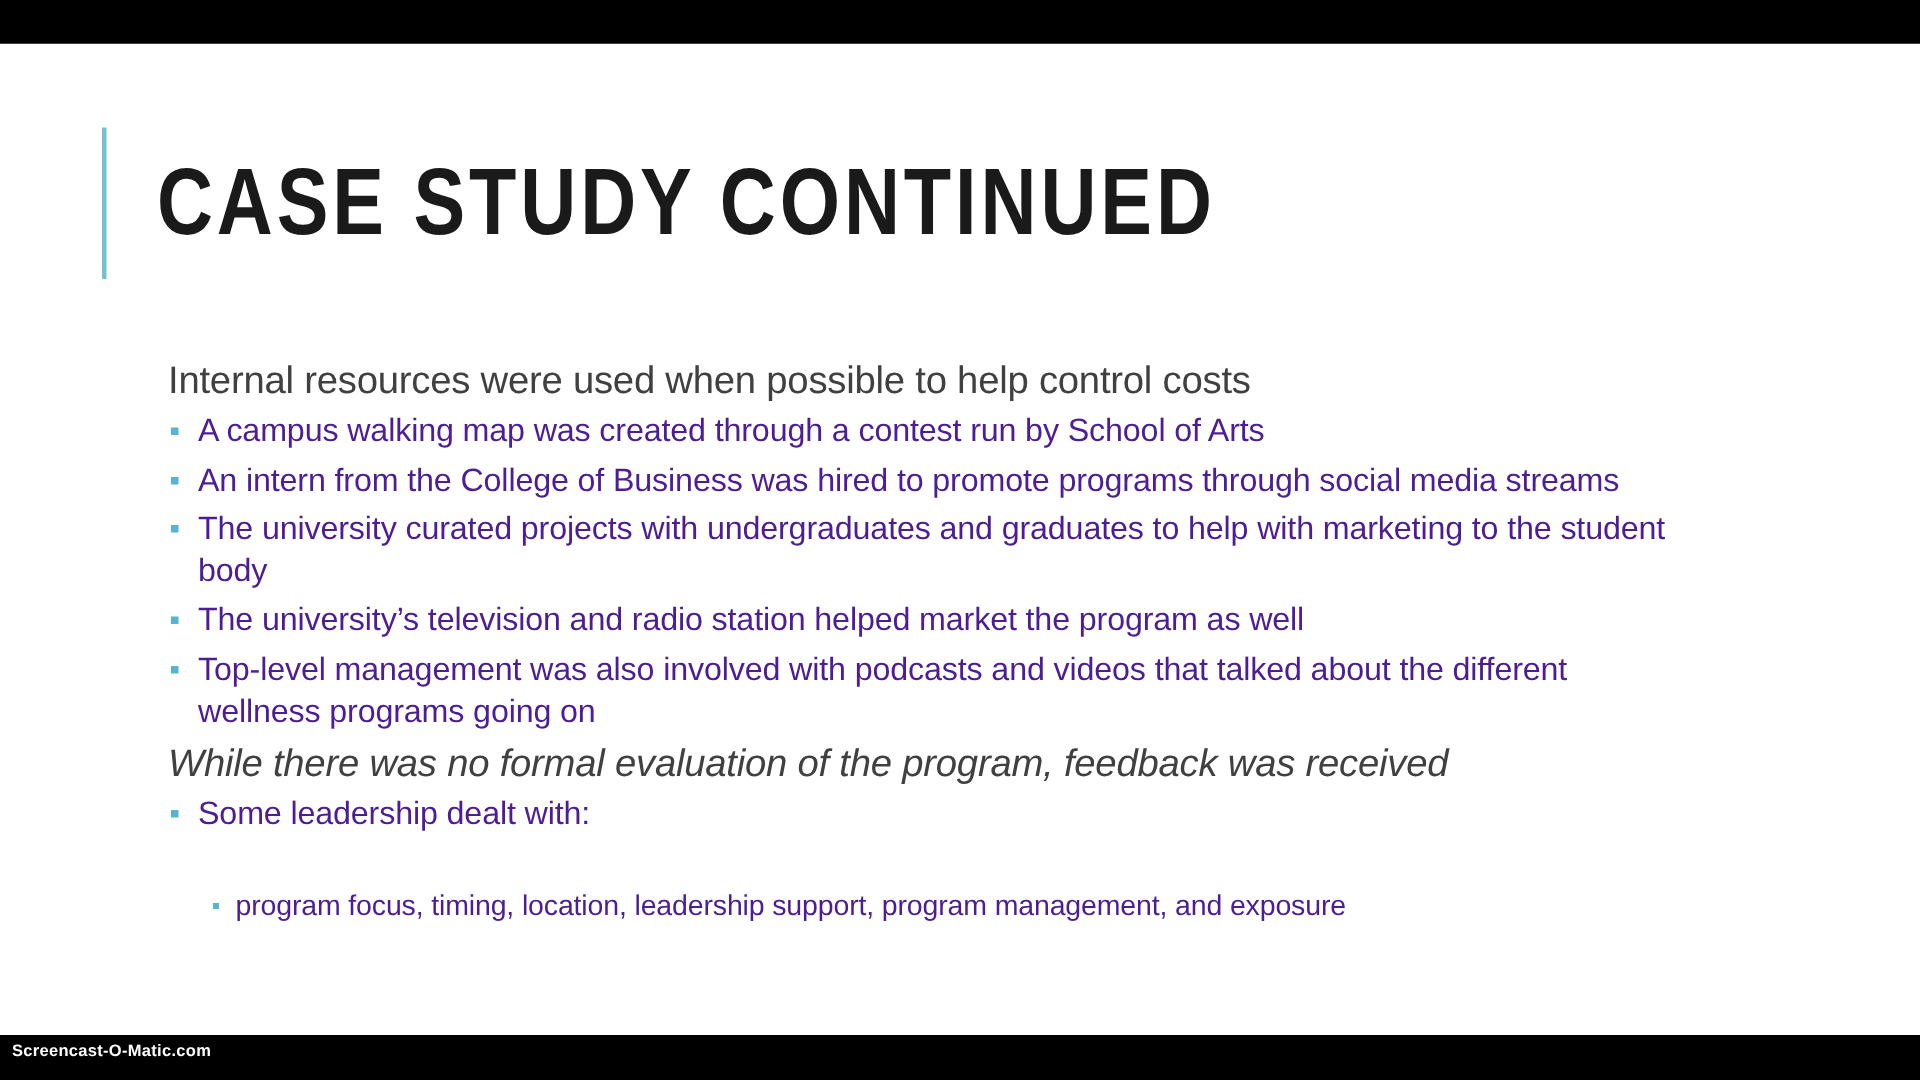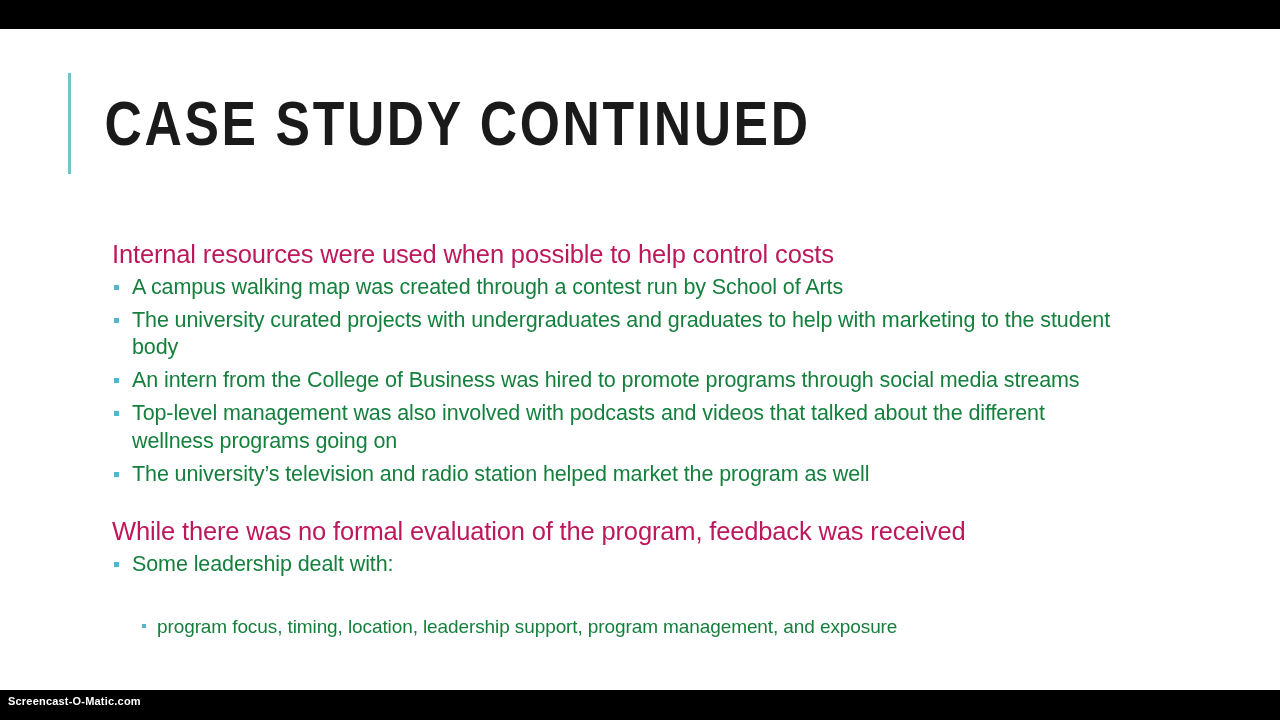--- a/index.html
+++ b/index.html
@@ -53,21 +53,21 @@
     width: 1280px;
     height: 661px;
     background: #ffffff;
     overflow: hidden;
   }
 
   
   .title-block {
     position: absolute;
     left: 68px;
-    top: 44px;
+    top: 56px;
     display: flex;
     align-items: center;
   }
   .title-rule {
     width: 3px;
     min-height: 101px;
     background: #73c2cc;
     flex: none;
   }
   .title-text {
@@ -88,39 +88,39 @@
   
   .body-block {
     position: absolute;
     left: 112px;
     top: 211px;
     width: 1000px;
   }
 
   .lvl0 {
     margin: 0;
-    color: #be185d;
+    color: #404040;
     font-family: "Liberation Sans", sans-serif;
     font-size: 25.5px;
     line-height: 1.16;
     letter-spacing: -0.15px;
     white-space: nowrap;
   }
-  .gap-before { margin-top: 28px; }
+  .gap-before { margin-top: 6px; font-style: italic; }
 
   .bullet-list {
     list-style: none;
     margin: 4px 0 0 0;
     padding: 0;
   }
   .bullet-item {
     position: relative;
     padding-left: 20px;
     margin-top: 5px;
-    color: #15803d;
+    color: #4c1d95;
     font-family: "Liberation Sans", sans-serif;
     font-size: 21.5px;
     line-height: 1.30;
     letter-spacing: -0.1px;
   }
   .bullet-item:first-child { margin-top: 0; }
   .bullet-item::before {
     content: "";
     position: absolute;
     left: 2px;
@@ -161,24 +161,24 @@
       <div class="title-rule"></div>
       <h1 class="title-text">CASE STUDY CONTINUED</h1>
     </div>
 
     <div class="body-block">
 
       <p class="lvl0">Internal resources were used when possible to help control costs</p>
 
       <ul class="bullet-list">
         <li class="bullet-item">A campus walking map was created through a contest run by School of Arts</li>
+        <li class="bullet-item">An intern from the College of Business was hired to promote programs through social media streams</li>
         <li class="bullet-item">The university curated projects with undergraduates and graduates to help with marketing to the student body</li>
-        <li class="bullet-item">An intern from the College of Business was hired to promote programs through social media streams</li>
+        <li class="bullet-item">The university’s television and radio station helped market the program as well</li>
         <li class="bullet-item">Top-level management was also involved with podcasts and videos that talked about the different wellness programs going on</li>
-        <li class="bullet-item">The university’s television and radio station helped market the program as well</li>
       </ul>
 
       <p class="lvl0 gap-before">While there was no formal evaluation of the program, feedback was received</p>
 
       <ul class="bullet-list">
         <li class="bullet-item">Some leadership dealt with:</li>
       </ul>
 
       <ul class="bullet-list sub">
         <li class="bullet-item sub">program focus, timing, location, leadership support, program management, and exposure</li>

